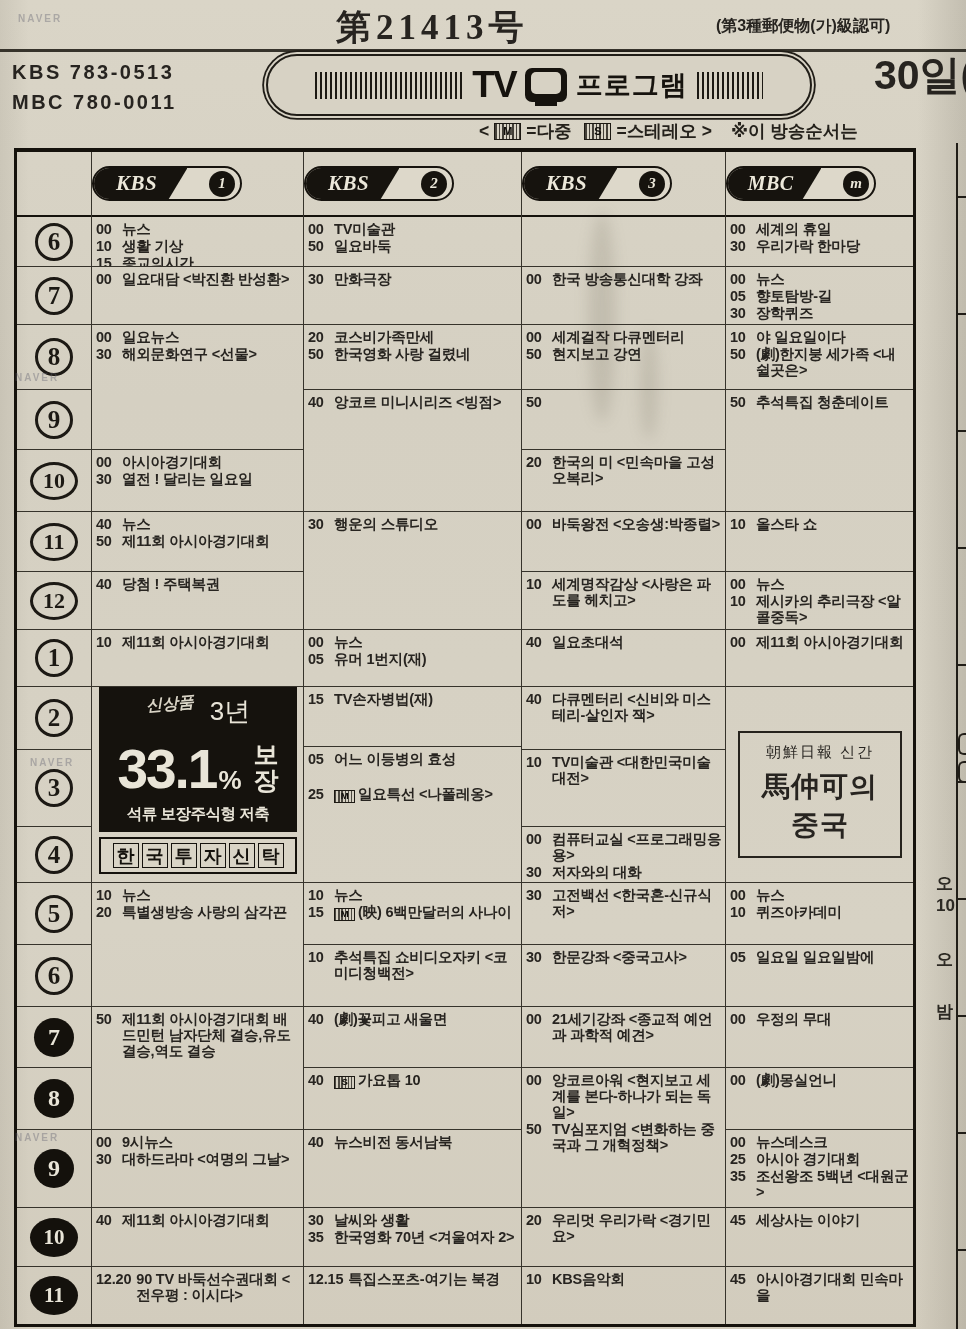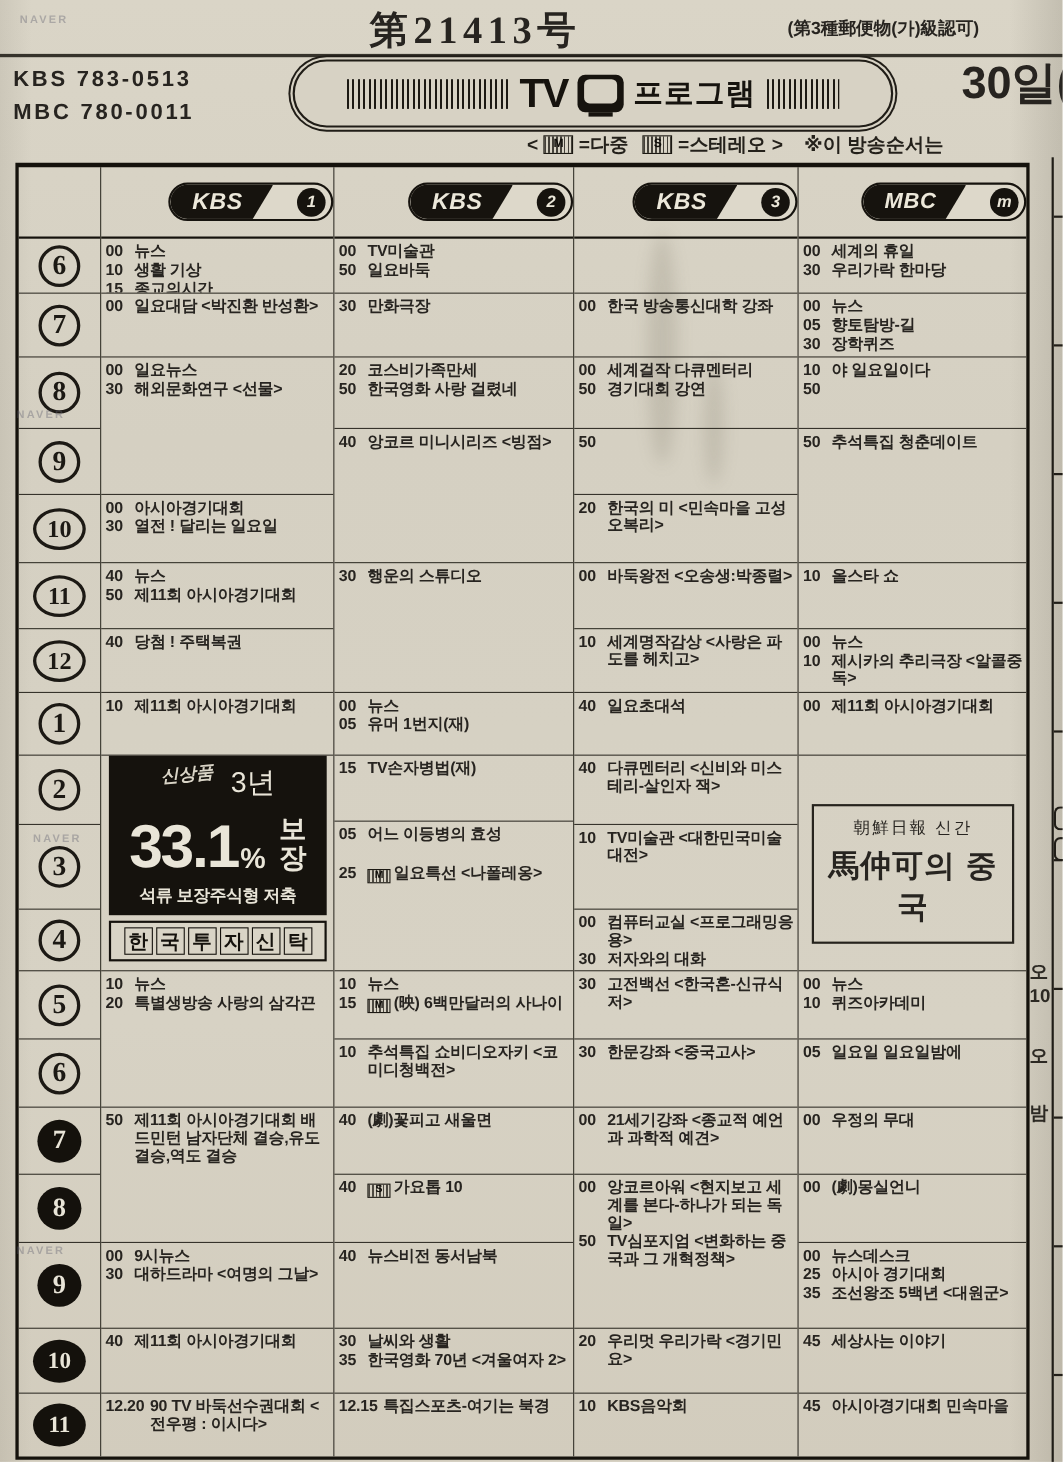--- a/index.html
+++ b/index.html
@@ -43,21 +43,21 @@
   .lbdg{display:inline-flex;align-items:center;justify-content:center;width:27px;height:17px;
     border:1.8px solid #1c1913;font-size:11px;font-weight:900;color:#100e0a;
     background:repeating-linear-gradient(90deg,rgba(30,27,21,.8) 0 1.5px,transparent 1.5px 3.5px);}
   .lnote{margin-left:14px;}
 
   
   #tv-table{position:absolute;left:14px;top:148px;display:flex;border:3px solid #15120c;border-top-width:4px;}
   .col{flex:none;}
   .timecol{width:74px;}
   .chcol{border-left:1.7px solid var(--line);}
-  .hdrcell{border-bottom:2.4px solid #15120c;display:flex;align-items:center;justify-content:flex-end;}
+  .hdrcell{border-bottom:2.4px solid #15120c;display:flex;align-items:center;justify-content:flex-start;font-family:Liberation Serif, serif;}
   .tcell{display:flex;align-items:center;justify-content:center;}
   .bt{border-top:1.7px solid var(--line);}
   .cell{overflow:hidden;padding:3px 2px 0 3px;}
   .circle{display:flex;align-items:center;justify-content:center;font-weight:800;
     font-family:"Liberation Serif","DejaVu Serif",serif;flex:none;}
   .circle.outline{width:38px;height:38px;border:3px solid #1c1914;border-radius:50%;color:#1c1914;font-size:25px;}
   .circle.outline.wide{width:48px;font-size:22px;}
   .circle.solid{width:40px;height:39px;background:#14110c;color:#e9e5d8;border-radius:50%;font-size:24px;}
   .circle.solid.wide{width:48px;font-size:21px;}
 
@@ -472,21 +472,21 @@
           <span class="pn">한국 방송통신대학 강좌</span>
         </div>
       </div>
       <div class="cell bt" style="height: 65px;">
         <div class="prog">
           <span class="pt">00</span>
           <span class="pn">세계걸작 다큐멘터리</span>
         </div>
         <div class="prog">
           <span class="pt">50</span>
-          <span class="pn">경기대회 강연</span>
+          <span class="pn">현지보고 강연</span>
         </div>
       </div>
       <div class="cell bt" style="height: 60px;">
         <div class="prog">
           <span class="pt">50</span>
         </div>
       </div>
       <div class="cell bt" style="height: 62px;">
         <div class="prog">
           <span class="pt">20</span>
@@ -567,21 +567,21 @@
           <span class="pn">우리멋 우리가락 &lt;경기민요&gt;</span>
         </div>
       </div>
       <div class="cell bt" style="height: 58px;">
         <div class="prog">
           <span class="pt">10</span>
           <span class="pn">KBS음악회</span>
         </div>
       </div>
     </div>
-    <div class="col chcol" style="width: 208px;">
+    <div class="col chcol" style="width: 188px;">
       <div class="hdrcell" style="height: 65px;">
         <div class="pill mbc">
           <span class="seg1">MBC</span>
           <span class="ccirc">m</span>
         </div>
       </div>
       <div class="cell" style="height: 49px;">
         <div class="prog">
           <span class="pt">00</span>
           <span class="pn">세계의 휴일</span>
@@ -605,20 +605,21 @@
           <span class="pn">장학퀴즈</span>
         </div>
       </div>
       <div class="cell bt" style="height: 65px;">
         <div class="prog">
           <span class="pt">10</span>
           <span class="pn">야 일요일이다</span>
         </div>
         <div class="prog">
           <span class="pt">50</span>
+          <span class="pn">(劇)한지붕 세가족 &lt;내 쉴곳은&gt;</span>
         </div>
       </div>
       <div class="cell bt" style="height: 122px;">
         <div class="prog">
           <span class="pt">50</span>
           <span class="pn">추석특집 청춘데이트</span>
         </div>
       </div>
       <div class="cell bt" style="height: 60px;">
         <div class="prog">

